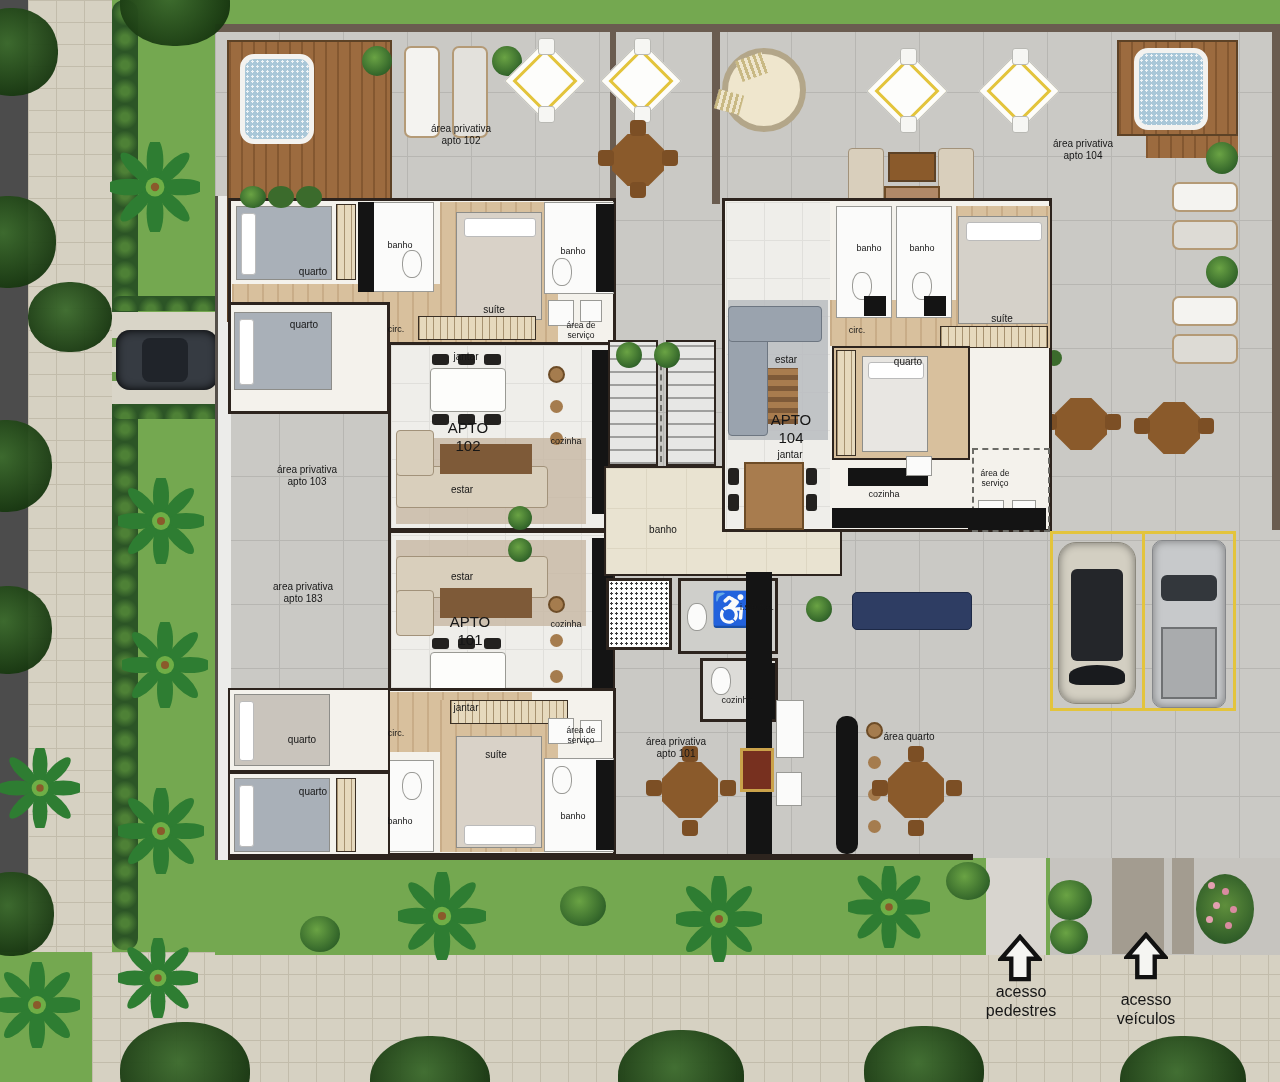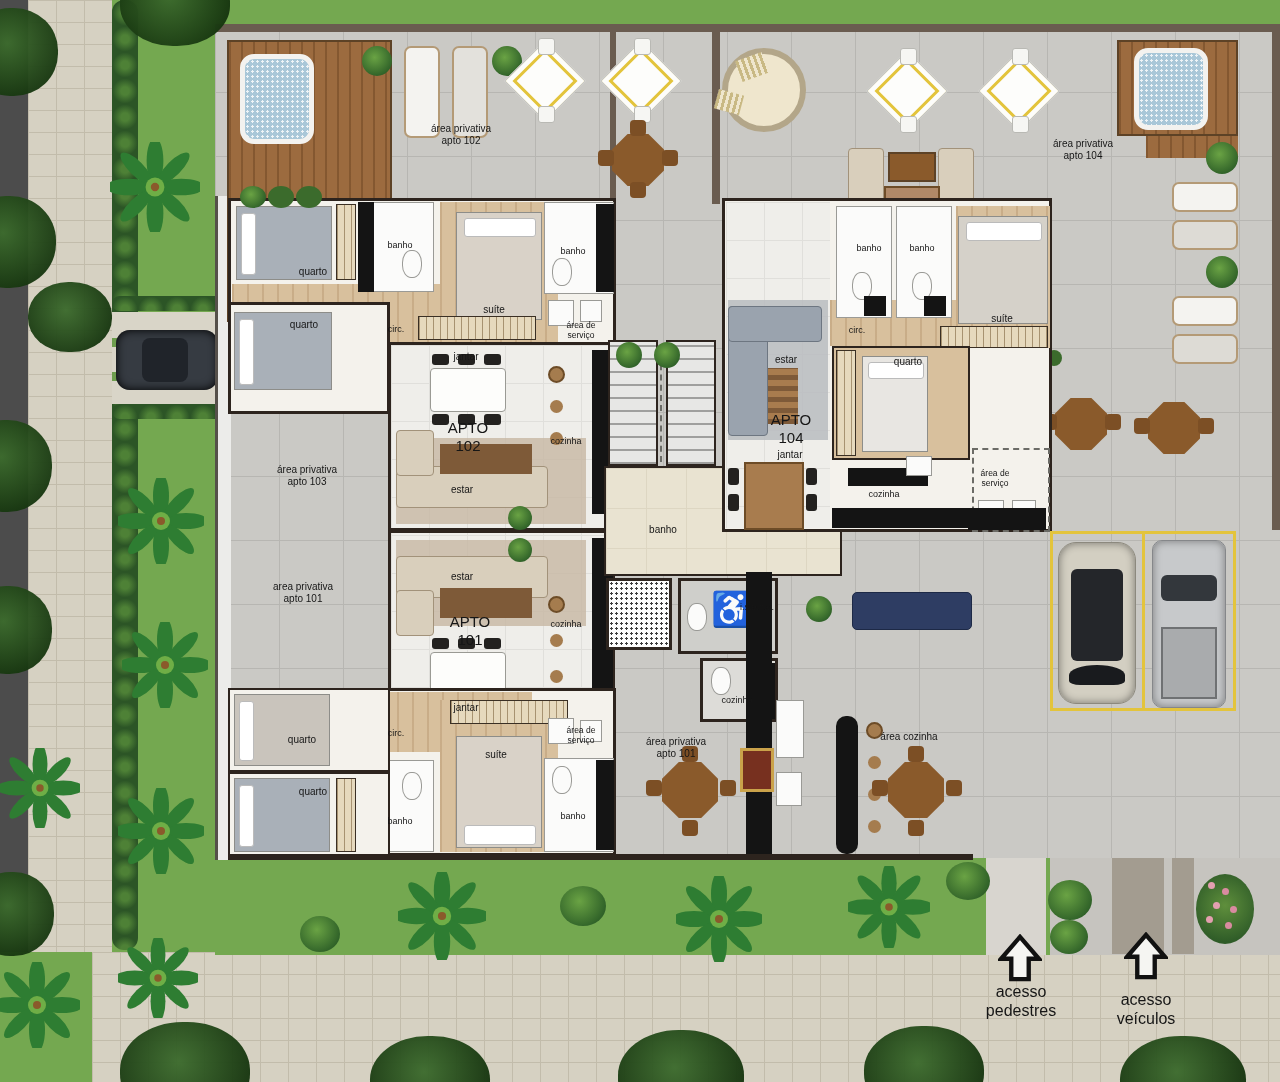--- a/index.html
+++ b/index.html
@@ -374,24 +374,24 @@
   <div class="abs canopy" style="left:1120px;top:1036px;width:126px;height:90px;"></div>
 
   <div id="labels-layer">
       <span class="label" style="left: 461px; top: 135px; font-size: 10px;">área privativa
 apto 102</span>
       <span class="label" style="left: 1083px; top: 150px; font-size: 10px;">área privativa
 apto 104</span>
       <span class="label" style="left: 307px; top: 476px; font-size: 10px;">área privativa
 apto 103</span>
       <span class="label" style="left: 303px; top: 593px; font-size: 10px;">area privativa
-apto 101</span>
+apto 183</span>
       <span class="label" style="left: 676px; top: 748px; font-size: 10px;">área privativa
 apto 101</span>
-      <span class="label" style="left: 909px; top: 737px; font-size: 10px;">área cozinha</span>
+      <span class="label" style="left: 909px; top: 737px; font-size: 10px;">área quarto</span>
       <span class="label" style="left: 468px; top: 437px; font-size: 15px;">APTO
 102</span>
       <span class="label" style="left: 470px; top: 631px; font-size: 15px;">APTO
 101</span>
       <span class="label" style="left: 791px; top: 429px; font-size: 15px;">APTO
 104</span>
       <span class="label" style="left: 466px; top: 357px; font-size: 10px;">jantar</span>
       <span class="label" style="left: 466px; top: 708px; font-size: 10px;">jantar</span>
       <span class="label" style="left: 790px; top: 455px; font-size: 10px;">jantar</span>
       <span class="label" style="left: 462px; top: 490px; font-size: 10px;">estar</span>

